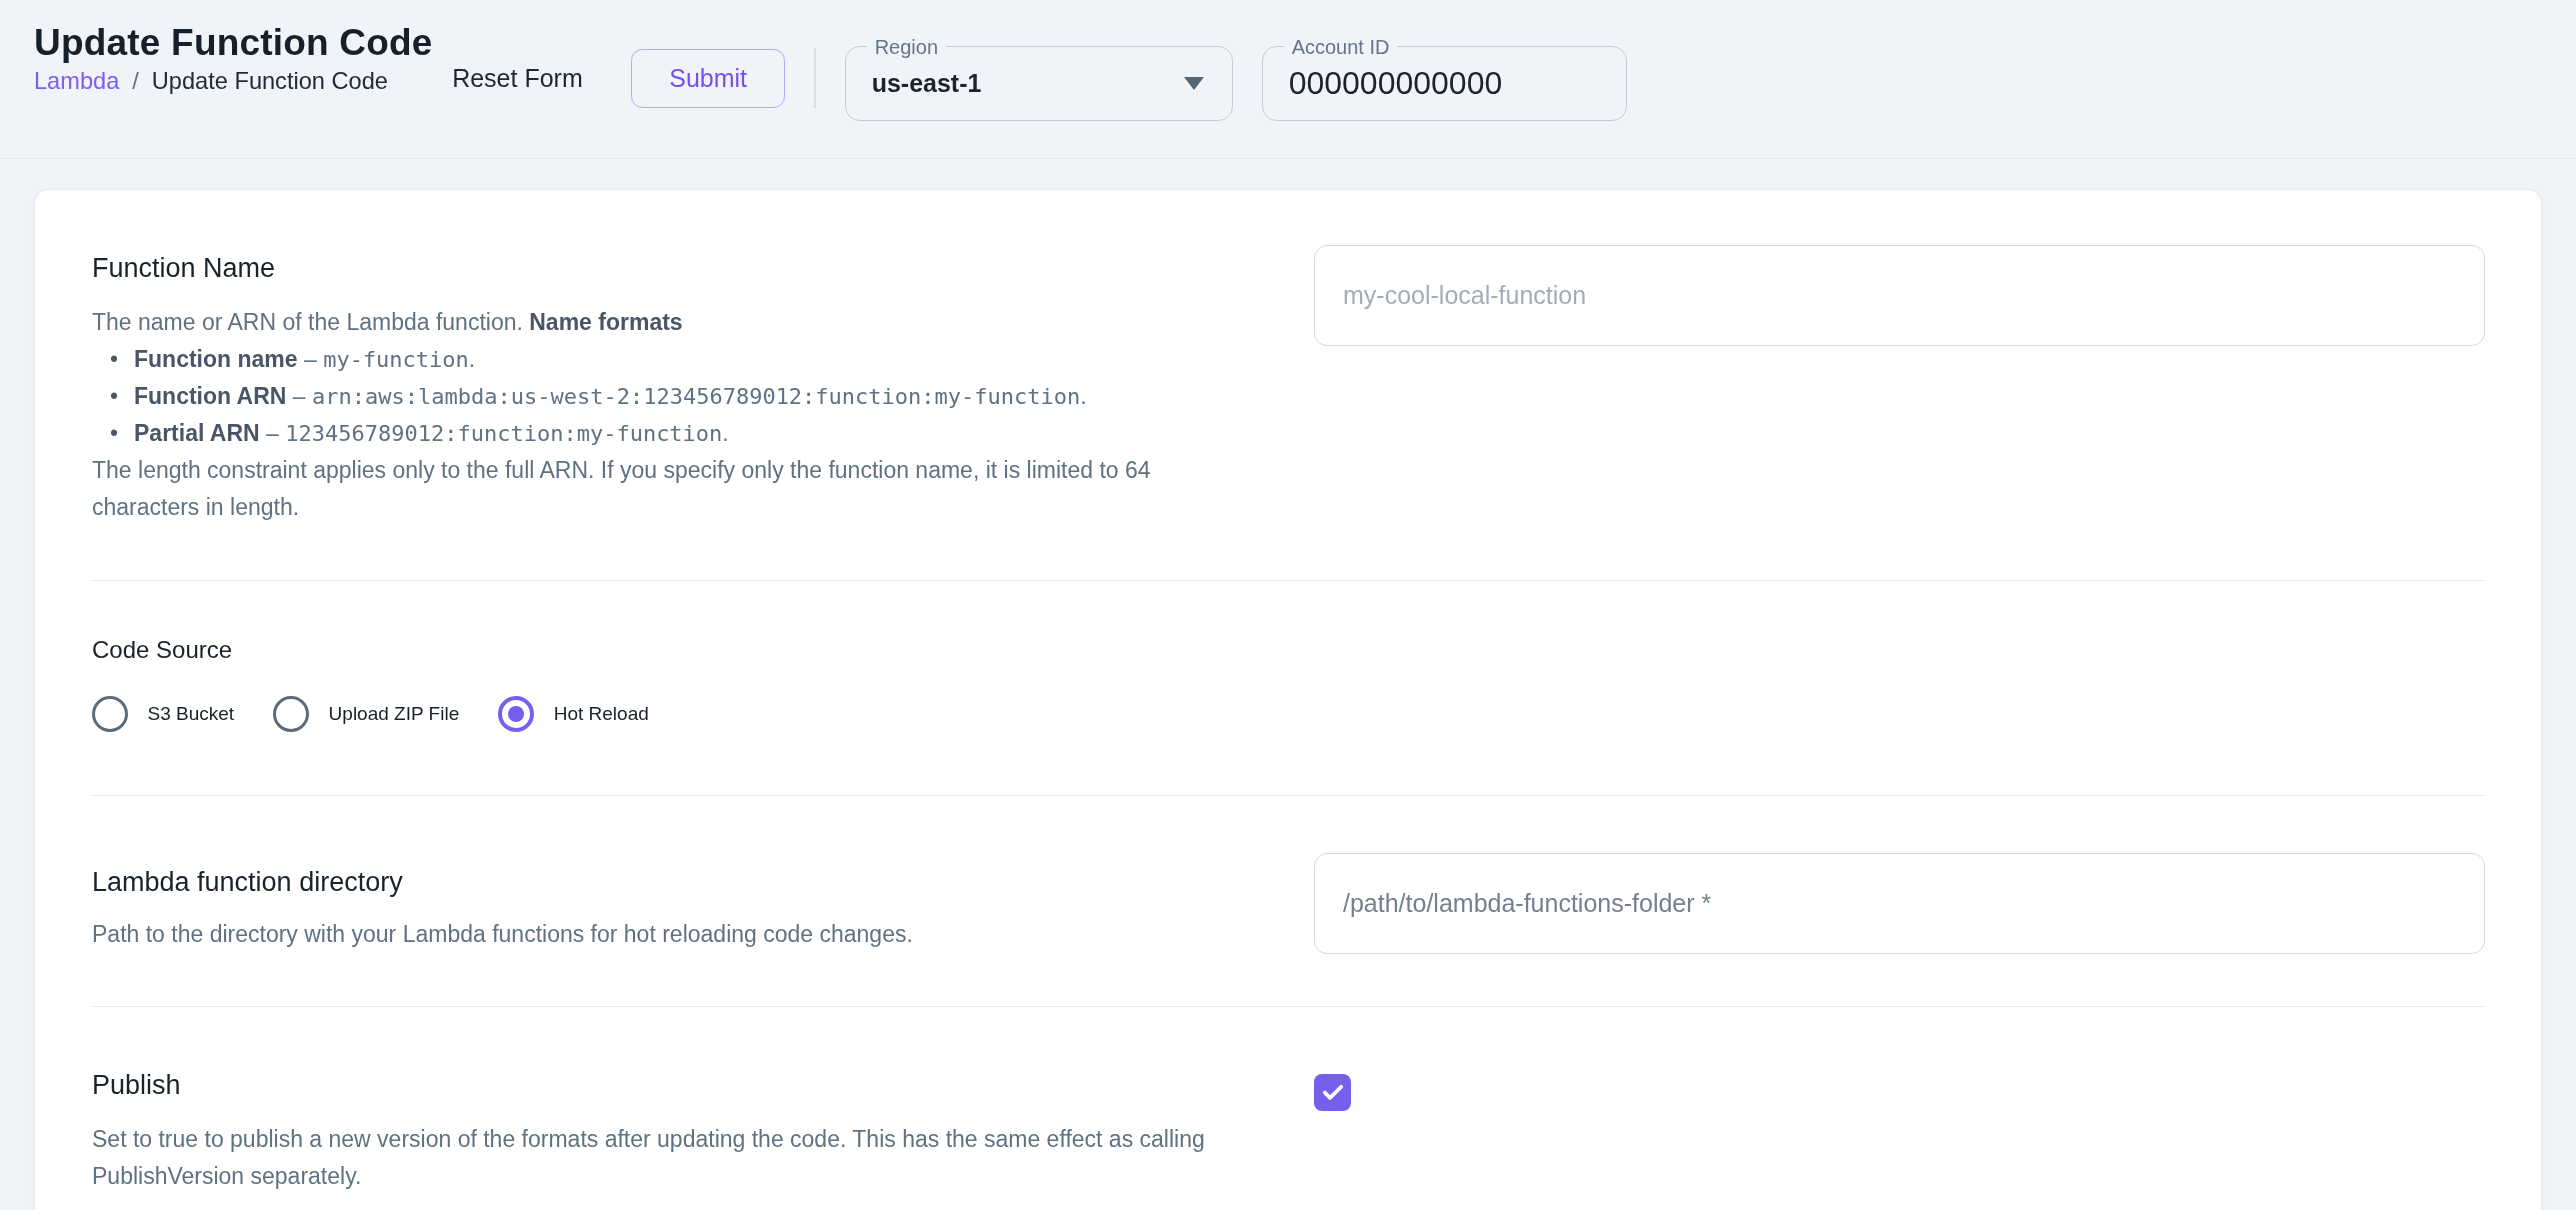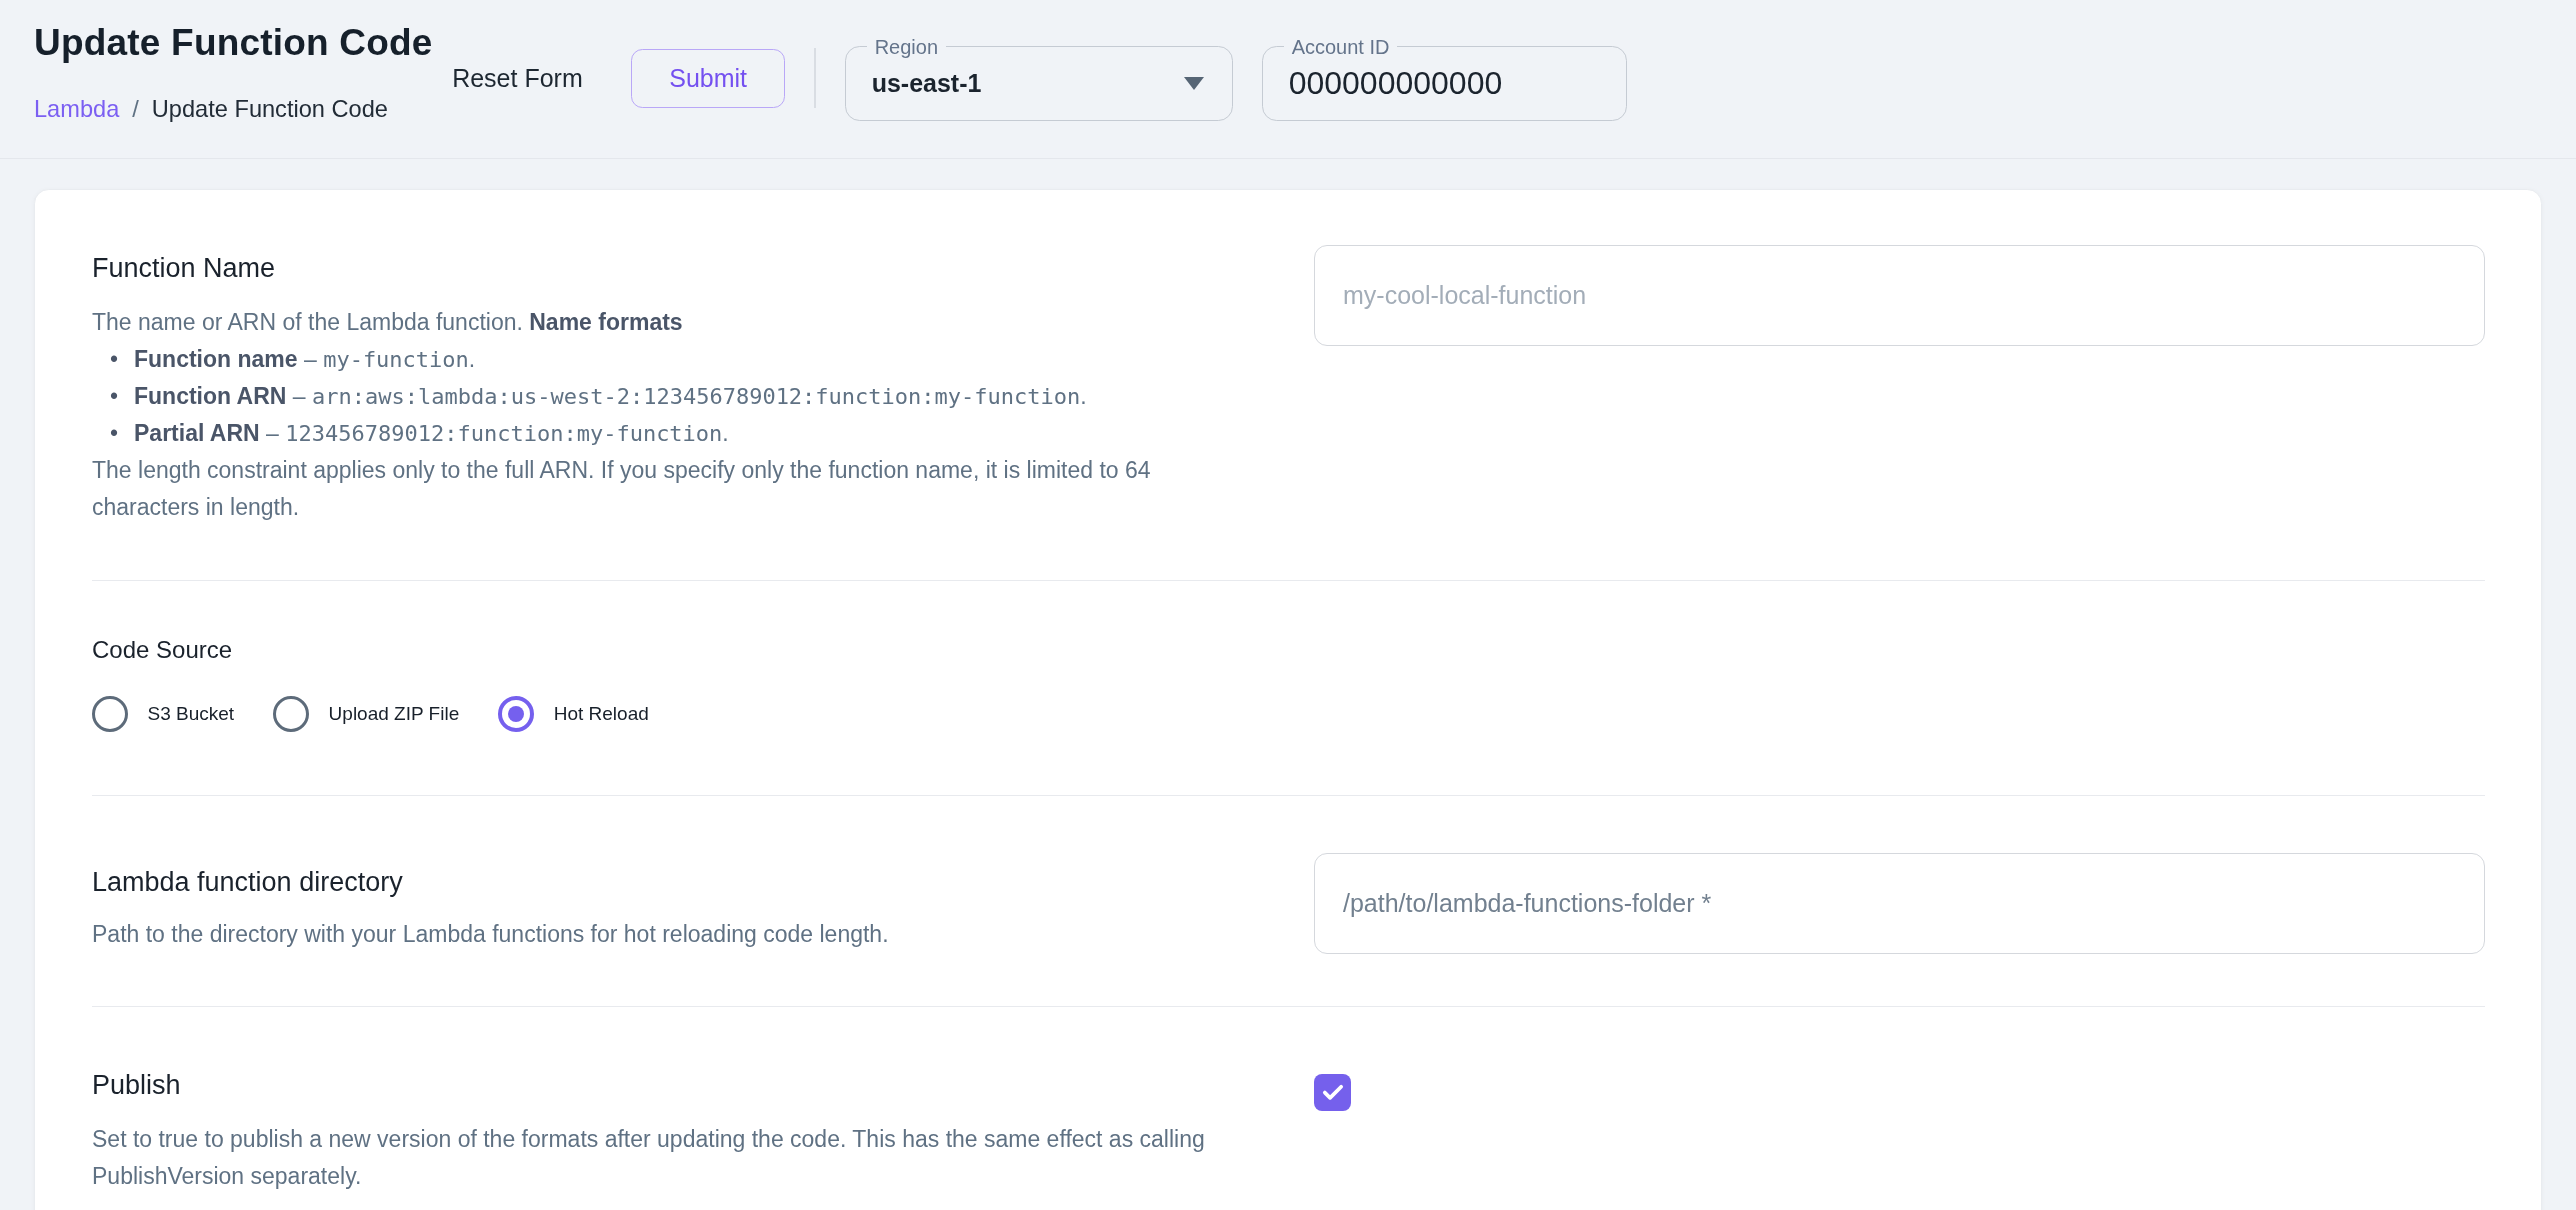--- a/index.html
+++ b/index.html
@@ -22,21 +22,21 @@
   }
   .header-left { padding-top: 4.9px; }
   .page-title {
     font-size: 37px;
     font-weight: 600;
     letter-spacing: 0.2px;
     color: #16202b;
     line-height: 49px;
   }
   .breadcrumb {
-    margin-top: 28px;
+    margin-top: 0;
     font-size: 23.6px;
     line-height: 29px;
     display: flex;
     gap: 13px;
     align-items: center;
   }
   .breadcrumb .crumb-link { color: #7b5ff2; cursor: pointer; }
   .breadcrumb .crumb-sep { color: #5f7183; }
   .breadcrumb .crumb-current { color: #222c37; }
 
@@ -304,21 +304,21 @@
         <span class="radio-circle selected"></span>
         <span class="radio-label">Hot Reload</span>
       </div>
     </div>
   </div>
   <hr class="section-divider">
 
   <div class="section sec3">
     <div>
       <div class="sec-heading">Lambda function directory</div>
-      <div class="desc">Path to the directory with your Lambda functions for hot reloading code length.</div>
+      <div class="desc">Path to the directory with your Lambda functions for hot reloading code changes.</div>
     </div>
     <div class="input-wrap">
       <input class="text-input required" placeholder="/path/to/lambda-functions-folder *" style="">
     </div>
   </div>
   <hr class="section-divider">
 
   <div class="section sec4">
     <div>
       <div class="sec-heading">Publish</div>

